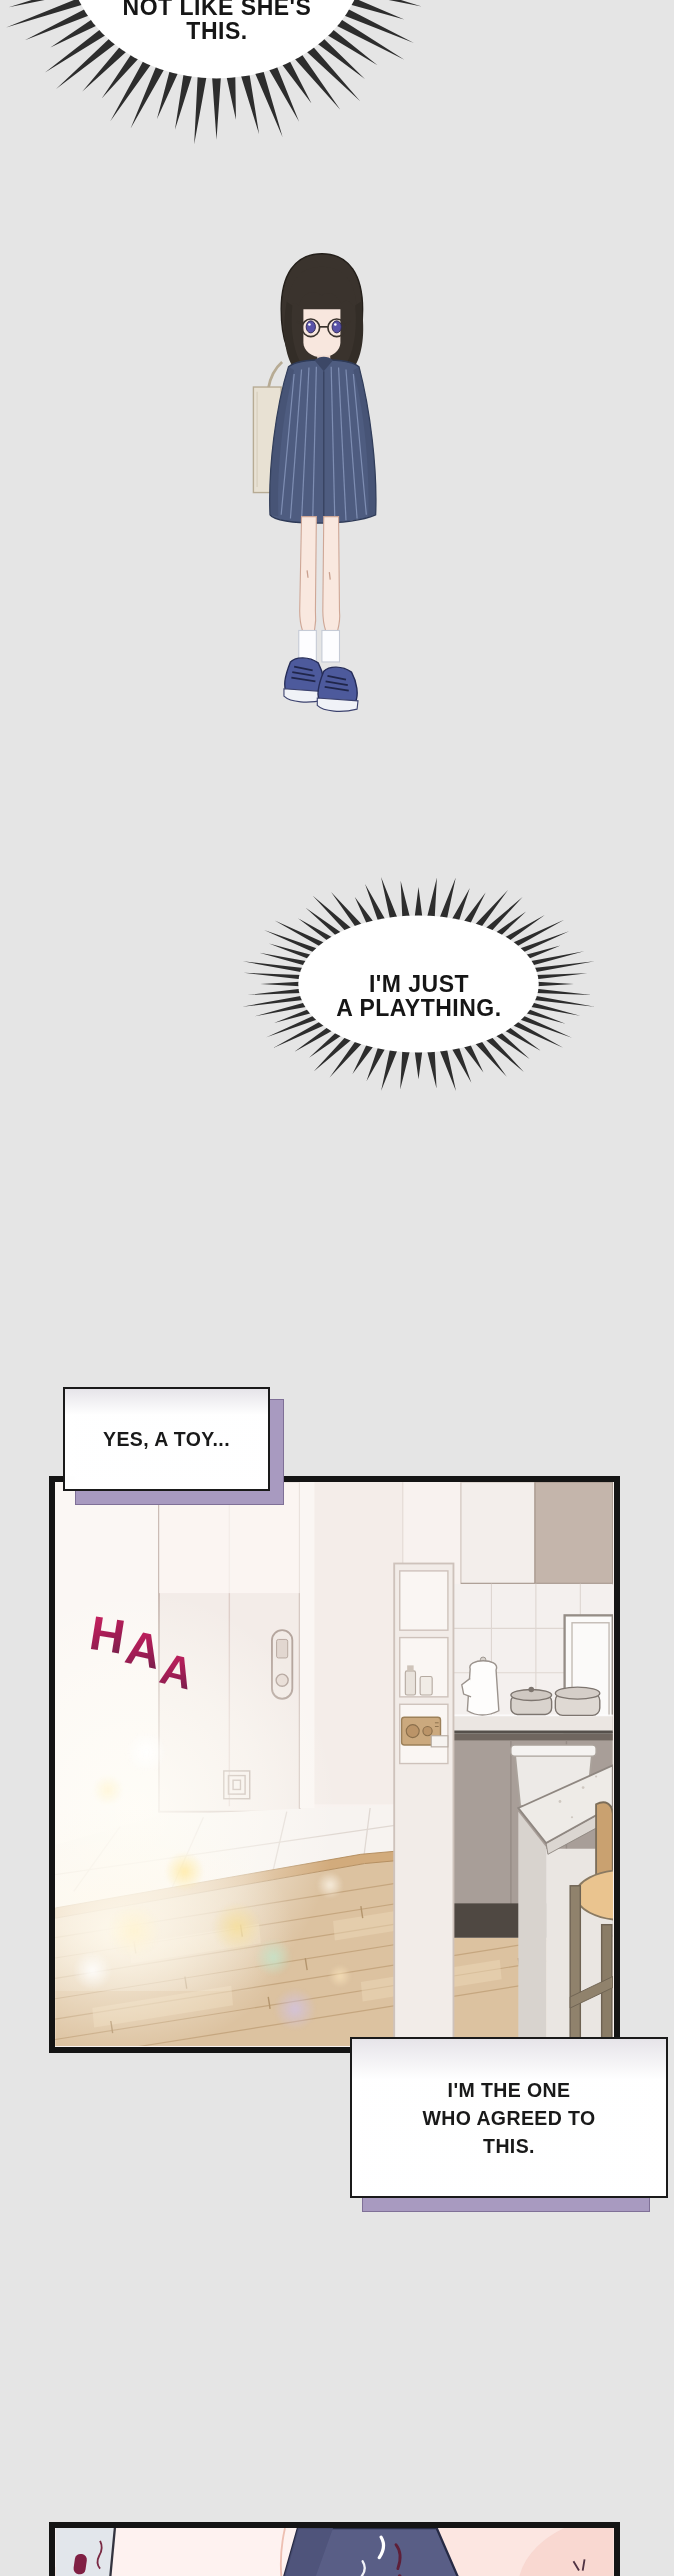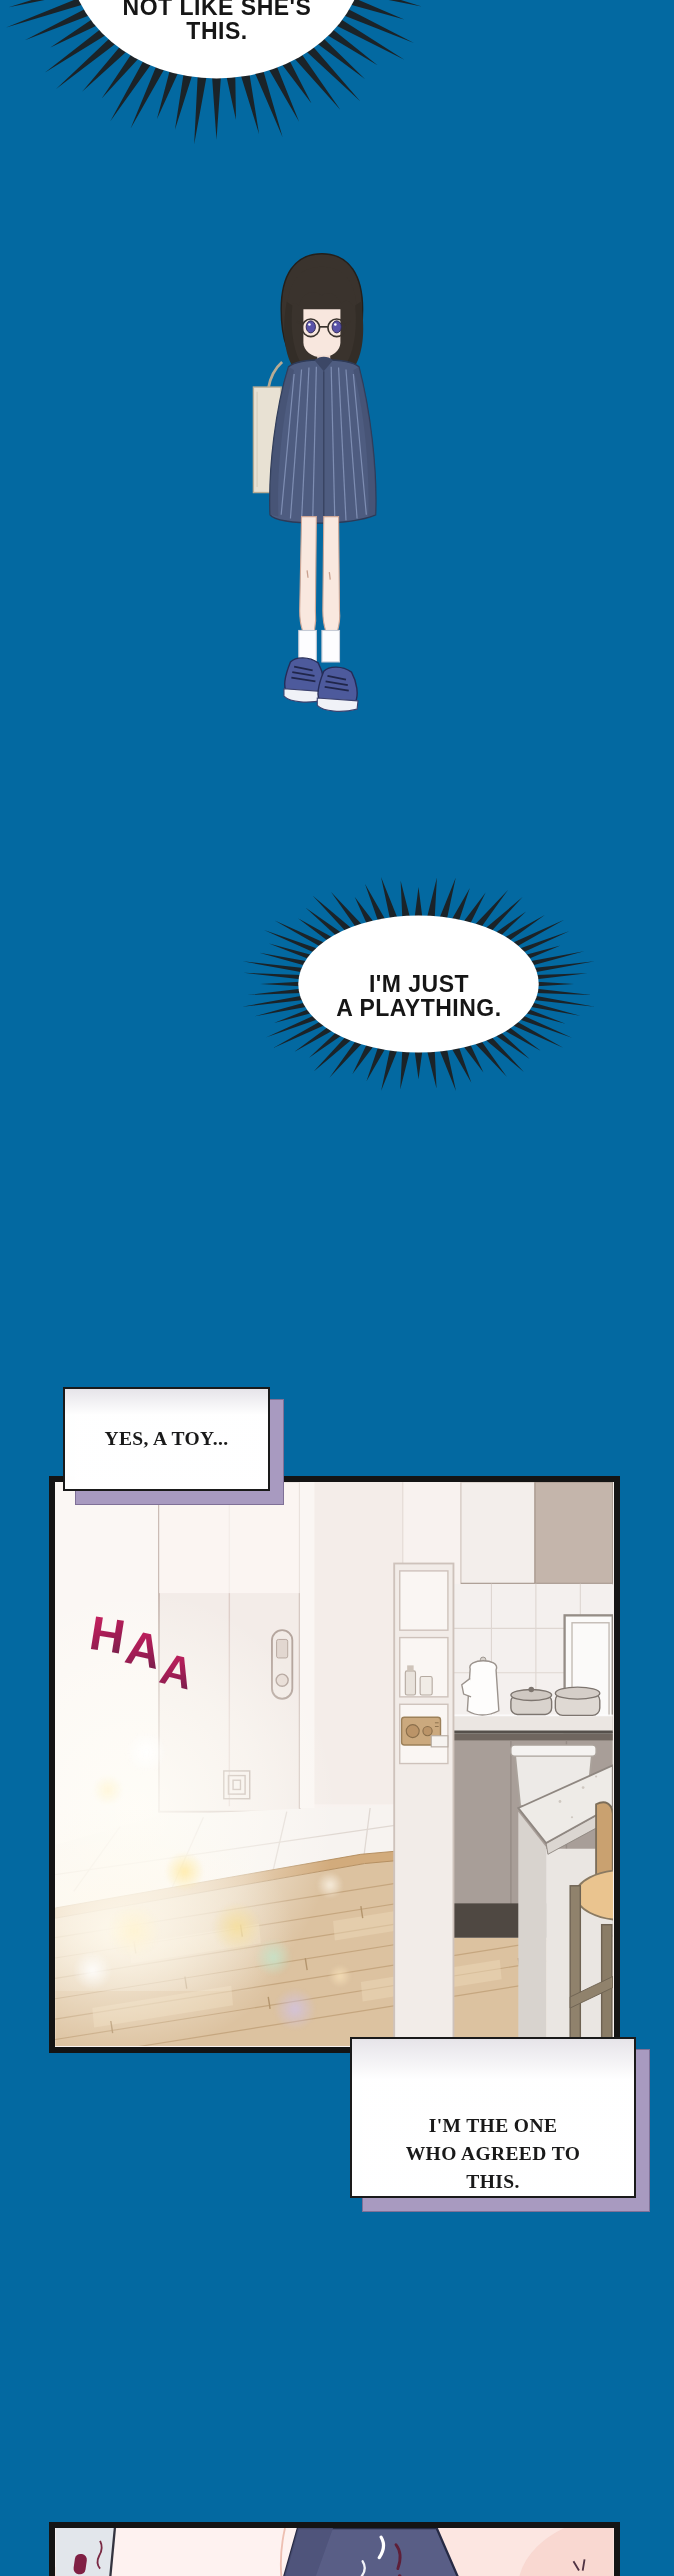--- a/index.html
+++ b/index.html
@@ -1,30 +1,30 @@
 <!DOCTYPE html>
 <html style="font-size:15px"><head>
 <meta charset="utf-8">
 <style>
   html,body{margin:0;padding:0;background:#ffffff;}
-  #page{position:relative;width:674px;height:2576px;background:#0369a1;overflow:hidden;
+  #page{position:relative;width:674px;height:2576px;background:#e5e5e5;overflow:hidden;
         font-family:"Liberation Sans","DejaVu Sans",sans-serif;}
   .abs{position:absolute;}
   
   .burst-svg{position:absolute;pointer-events:none;}
   .bubble-text{position:absolute;text-align:center;font-weight:bold;color:#161616;
                font-size:23px;line-height:24px;letter-spacing:0.5px;}
   .bubble-text span{display:block;}
   
   .cap-shadow{position:absolute;background:#a89ac0;border:0.9px solid rgba(93,78,117,.55);z-index:6;}
   .cap-box{position:absolute;background:linear-gradient(180deg,#e6e4e9 0%,rgba(255,255,255,.96) 26%);
            background-color:rgba(253,253,254,.94);border:2.8px solid #1a1a1a;z-index:7;
            display:flex;align-items:center;justify-content:center;box-sizing:border-box;}
   .cap-text{text-align:center;font-weight:bold;color:#191919;font-size:19.5px;line-height:28px;letter-spacing:0.4px;}
-  .cap-text span{display:block;font-family:Liberation Serif, serif;}
+  .cap-text span{display:block;}
   
   .panel{position:absolute;border:6.5px solid #141414;box-sizing:border-box;overflow:hidden;background:#f8f2ef;}
   
   .sfx-haa{position:absolute;left:35px;top:132px;transform:rotate(4deg);z-index:3;
            font-weight:bold;font-size:48px;line-height:48px;letter-spacing:1.9px;}
   .sfx-haa span{display:inline-block;background:linear-gradient(150deg,#cb2361 5%,#a81d56 45%,#6f1f49 95%);
                 -webkit-background-clip:text;background-clip:text;color:transparent;transform-origin:50% 50%;}
   .sfx-haa .l1{transform:translateY(0) rotate(5deg);}
   .sfx-haa .l2{transform:translateY(12px) rotate(8deg);}
   .sfx-haa .l3{transform:translateY(30px) rotate(10deg);font-size:44px;}
@@ -312,21 +312,21 @@
   </div>
 
   <div class="cap-shadow" style="left:75px;top:1399px;width:207px;height:104px;"></div>
   <div class="cap-box" style="left:63px;top:1387px;width:207px;height:104px;">
     <div class="cap-text">
       <span>YES, A TOY...</span>
     </div>
   </div>
 
   <div class="cap-shadow" style="left:362px;top:2049px;width:286px;height:161px;"></div>
-  <div class="cap-box" style="left:350px;top:2037px;width:286px;height:161px;align-items:flex-end;">
+  <div class="cap-box" style="left:350px;top:2037px;width:318px;height:161px;">
     <div class="cap-text">
       <span>I'M THE ONE</span>
       <span>WHO AGREED TO</span>
       <span>THIS.</span>
     </div>
   </div>
 
   <div class="panel" style="left:49px;top:2522px;width:571px;height:111px;background:#fbe2dc;">
     <svg class="abs" style="left:0;top:0;" width="558" height="98" viewBox="0 0 602 106">
       <rect width="602" height="106" fill="#fbe2dc"></rect>

